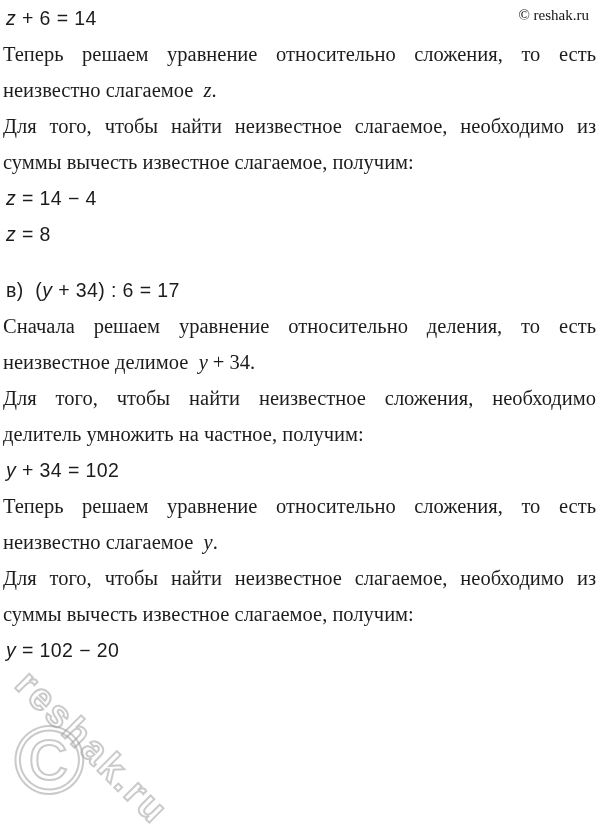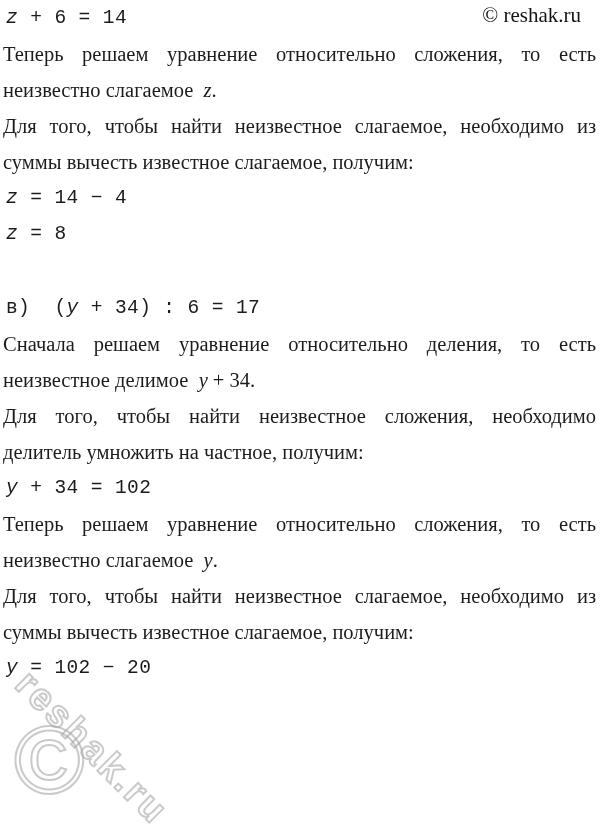--- a/index.html
+++ b/index.html
@@ -12,22 +12,22 @@
     overflow: hidden;
     box-sizing: border-box;
     padding: 0 5px 0 3px;
     font-family: "Liberation Serif", serif;
     color: #1c1c1c;
   }
 
   .copyright {
     position: absolute;
     top: 2px;
-    right: 20px;
-    font-size: 21px;
+    right: 12px;
+    font-size: 15px;
     line-height: 26px;
     color: #141414;
   }
 
   .content { padding-top: 0; }
 
   .line {
     font-size: 20.5px;
     line-height: 36px;
     height: 36px;
@@ -37,30 +37,30 @@
 
   
   .line.j {
     white-space: normal;
     text-align: justify;
     text-align-last: justify;
   }
 
   
   .line.m {
-    font-family: Liberation Mono, monospace;
+    font-family: Liberation Sans, sans-serif;
     font-size: 19.5px;
     letter-spacing: 0.4px;
     padding-left: 3px;
   }
 
   .v { font-style: italic; }
 
   
-  .gap { margin-top: 38px; }
+  .gap { margin-top: 20px; }
 
   
   .wm-copy {
     position: absolute;
     left: 14px;
     top: 712px;
     font-family: "Liberation Sans", sans-serif;
     font-size: 96px;
     line-height: 1;
     color: rgba(255,255,255,0.05);

